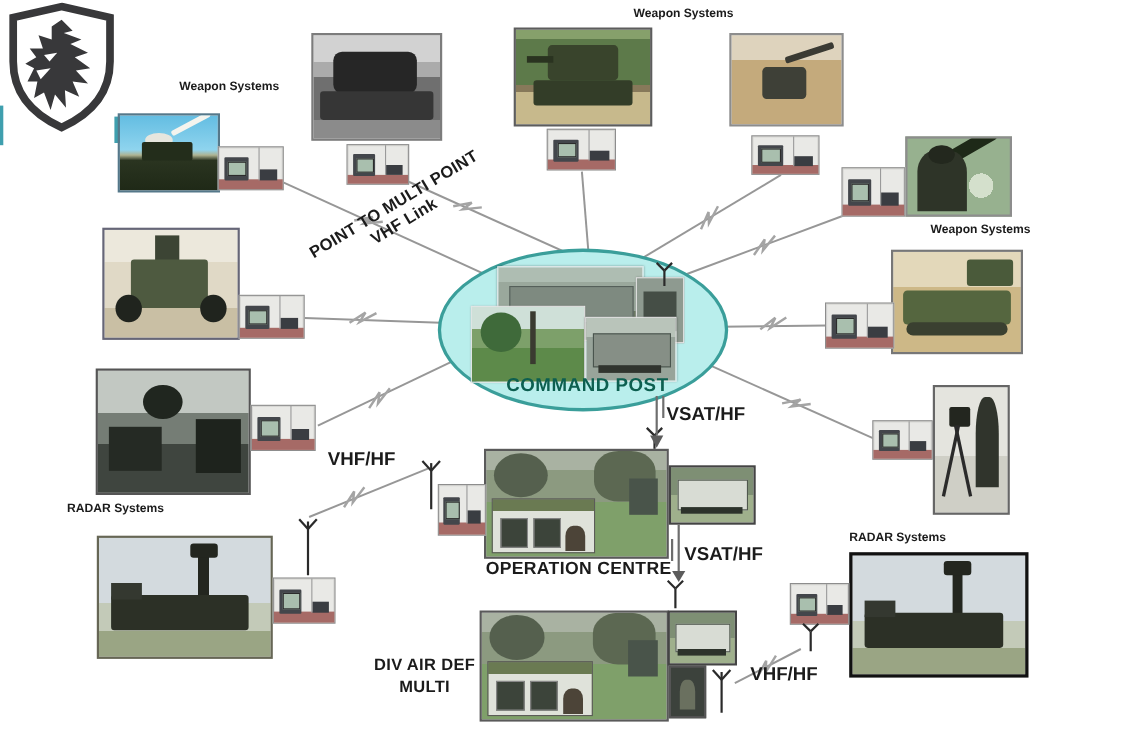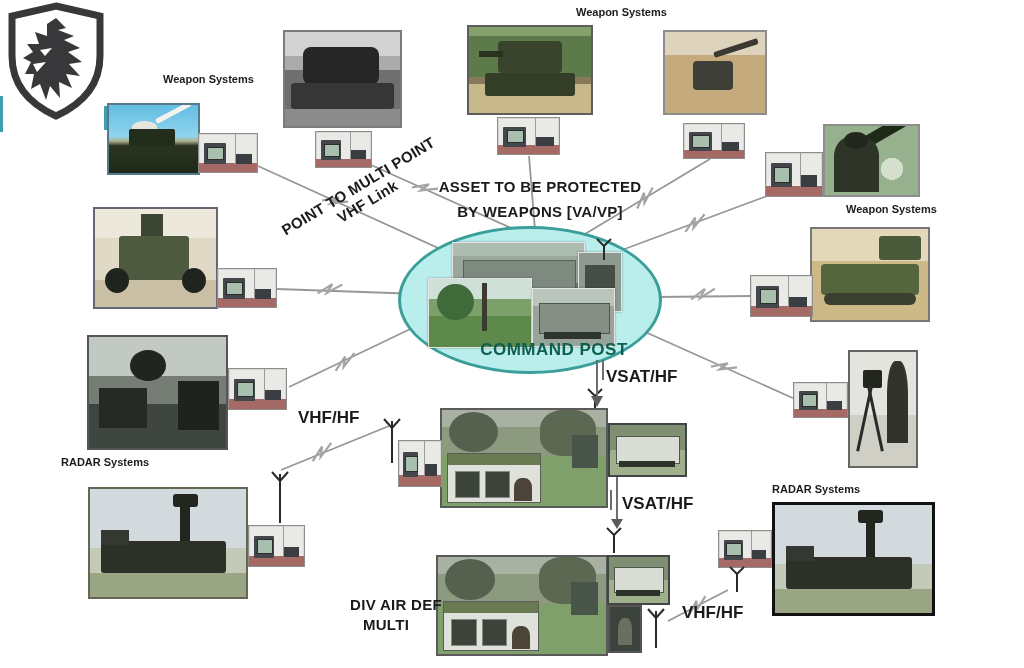--- a/index.html
+++ b/index.html
@@ -362,36 +362,33 @@
     <polygon points="591,396 603,396 597,407" fill="#5c5c5c"></polygon>
     <polygon points="611,519 623,519 617,529" fill="#5c5c5c"></polygon>
   </svg>
 
   <div class="lbl s11" style="left:163px;top:73px;">Weapon Systems</div>
   <div class="lbl s11" style="left:576px;top:6px;">Weapon Systems</div>
   <div class="lbl s11" style="left:846px;top:203px;">Weapon Systems</div>
   <div class="lbl s11" style="left:61px;top:456px;">RADAR Systems</div>
   <div class="lbl s11" style="left:772px;top:483px;">RADAR Systems</div>
 
-  <div class="lbl s15 center" style="left:420px;top:174px;width:240px;line-height:25px;">
-    <span style="display:block;">ASSET TO BE PROTECTED</span>
-    <span style="display:block;">BY WEAPONS [VA/VP]</span>
-  </div>
 
   <div class="lbl s15 center rot" style="left:268px;top:176px;width:190px;line-height:18px;">
     <span style="display:block;">POINT TO MULTI POINT</span>
     <span style="display:block;">VHF Link</span>
   </div>
 
-  <div class="lbl cp-label center" style="left:424px;top:340px;width:260px;">COMMAND POST</div>
+  <div class="lbl cp-label center" style="left:404px;top:340px;width:260px;">COMMAND POST</div>
 
   <div class="lbl s17" style="left:606px;top:367px;">VSAT/HF</div>
   <div class="lbl s17" style="left:622px;top:494px;">VSAT/HF</div>
   <div class="lbl s17" style="left:298px;top:408px;">VHF/HF</div>
   <div class="lbl s17" style="left:682px;top:603px;">VHF/HF</div>
 
+  <div class="lbl s16 center" style="left:438px;top:509px;width:176px;">OPERATION CENTRE</div>
 
   <div class="lbl s15 center" style="left:330px;top:595px;width:112px;line-height:20px;">
-    <span style="display:block;text-align:right;">DIV AIR DEF</span>
+    <span style="display:block;">DIV AIR DEF</span>
     <span style="display:block;">MULTI</span>
   </div>
 
 </div>
 
 </body></html>

